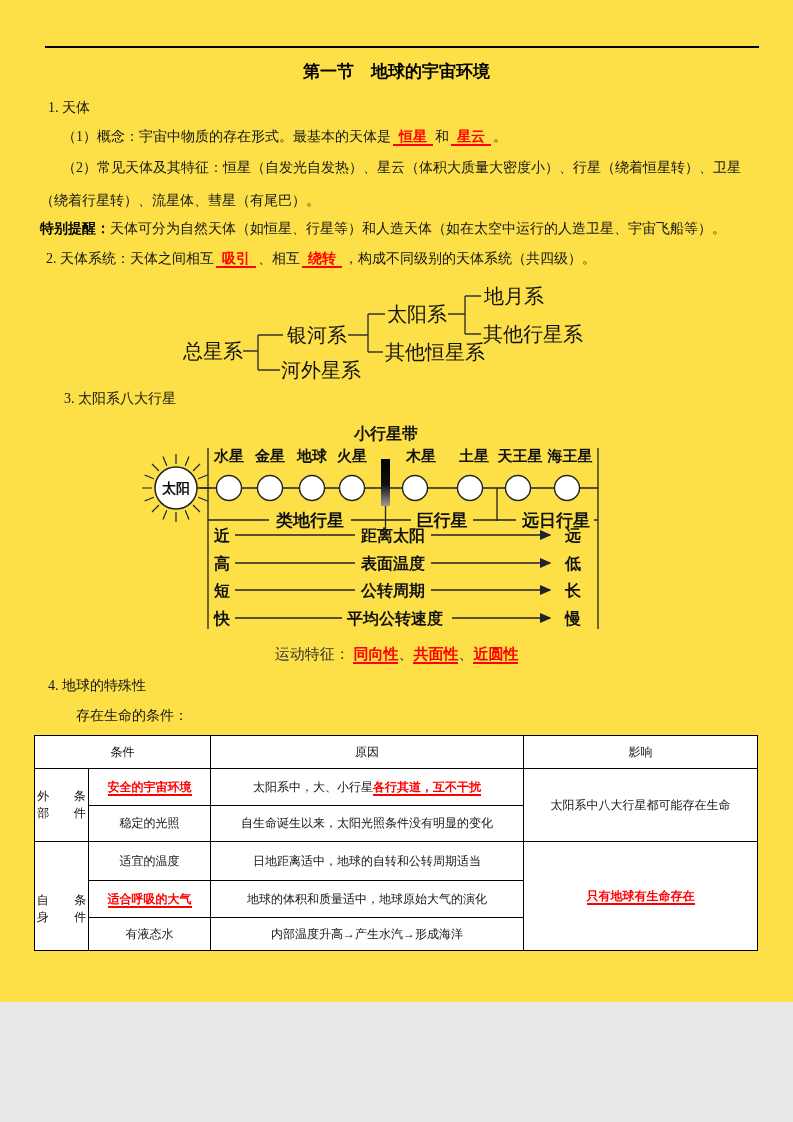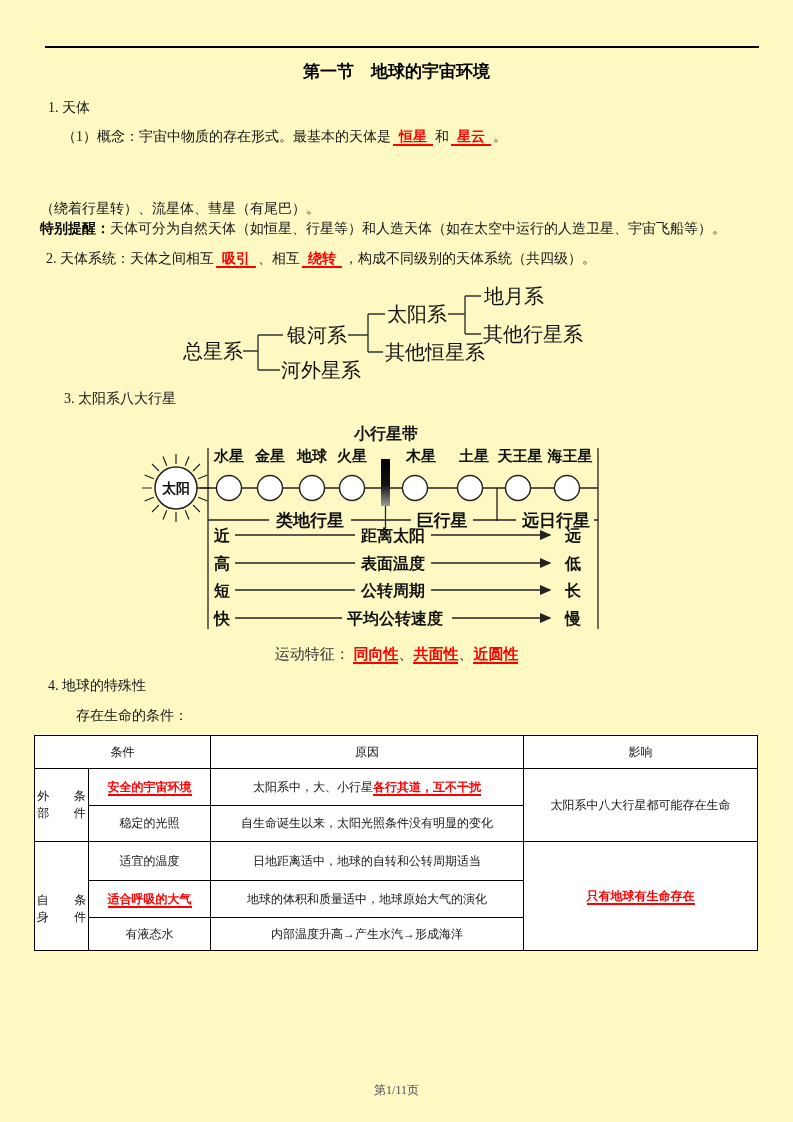--- a/index.html
+++ b/index.html
@@ -1,16 +1,16 @@
 <!DOCTYPE html>
 <html><head>
 <meta charset="utf-8">
 <style>
   html,body{margin:0;padding:0;background:#e8e8e8;}
-  #page{position:relative;width:793px;height:1122px;background:#fef9c3;margin:0 auto;
+  #page{position:relative;width:793px;height:1002px;background:#fde047;margin:0 auto;
         font-family:"Liberation Serif","DejaVu Serif",serif;color:#141414;font-size:14px;
         overflow:hidden;}
   .abs{position:absolute;}
   .rule{background:#000;height:2px;}
   .title{width:100%;text-align:center;font-family:"Liberation Sans","DejaVu Sans",sans-serif;
          font-weight:bold;font-size:17px;color:#000;}
   .body-line{white-space:nowrap;line-height:17px;}
   .tip-label{font-weight:bold;color:#000;font-family:Liberation Sans, sans-serif;}
   .blank{color:#f00;font-weight:bold;font-family:"Liberation Sans","DejaVu Sans",sans-serif;
          border-bottom:2px solid #f00;padding:0 6px;margin:0 2px;}
@@ -39,21 +39,22 @@
   <div class="abs rule" style="left:45px;top:46px;width:714px;"></div>
 
   <div class="abs title" style="top:60px;left:0;">第一节　地球的宇宙环境</div>
 
   <div class="abs body-line" style="left:48px;top:99px;">1. 天体</div>
 
   <div class="abs body-line" style="left:62px;top:128px;">
     <span>（1）概念：宇宙中物质的存在形式。最基本的天体是</span><span class="blank">恒星</span><span>和</span><span class="blank">星云</span><span>。</span>
   </div>
 
-  <div class="abs body-line" style="left:40px;top:200px;text-align:right;">（绕着行星转）、流星体、彗星（有尾巴）。</div>
+  <div class="abs body-line" style="left:62px;top:159px;">（2）常见天体及其特征：恒星（自发光自发热）、星云（体积大质量大密度小）、行星（绕着恒星转）、卫星</div>
+  <div class="abs body-line" style="left:40px;top:192px;text-align:right;">（绕着行星转）、流星体、彗星（有尾巴）。</div>
 
   <div class="abs body-line" style="left:40px;top:220px;">
     <span class="tip-label">特别提醒：</span><span>天体可分为自然天体（如恒星、行星等）和人造天体（如在太空中运行的人造卫星、宇宙飞船等）。</span>
   </div>
 
   <div class="abs body-line" style="left:46px;top:250px;">
     <span>2. 天体系统：天体之间相互</span><span class="blank">吸引</span><span>、相互</span><span class="blank">绕转</span><span>，构成不同级别的天体系统（共四级）。</span>
   </div>
 
   <svg class="abs" style="left:180px;top:282px;" width="420" height="118" viewBox="0 0 420 118">

